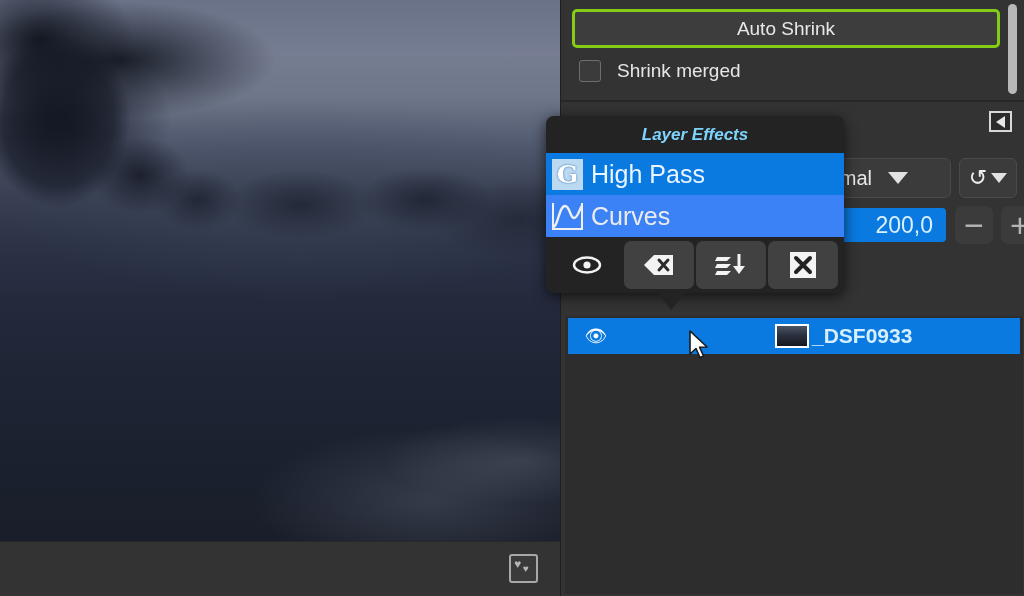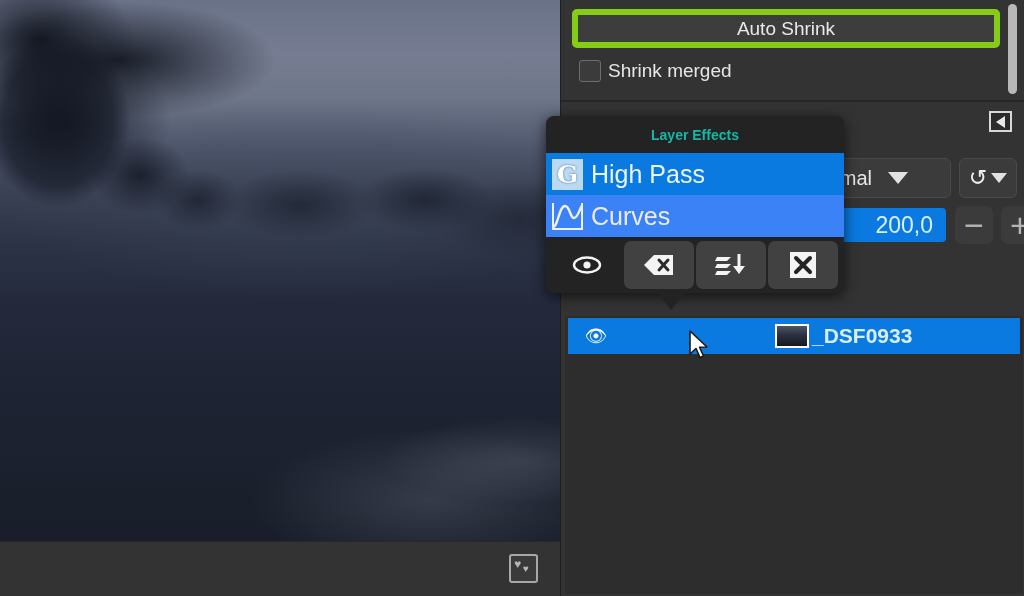--- a/index.html
+++ b/index.html
@@ -76,27 +76,27 @@
   }
 
   
   .options-pane {
     position: absolute; left: 0; top: 0; width: 464px; height: 100px;
     background: #333333;
   }
   .auto-shrink-btn {
     position: absolute; left: 11px; top: 9px; width: 428px; height: 39px;
     background: #3d3d3d;
-    border: 6px solid #84cc16; border-radius: 5px;
+    border: 3px solid #84cc16; border-radius: 5px;
     color: #e8e8e8; font-size: 19px;
     display: flex; align-items: center; justify-content: center;
   }
   .shrink-merged-row {
     position: absolute; left: 18px; top: 60px;
-    display: flex; align-items: center; gap: 7px; justify-content: center;
+    display: flex; align-items: center; gap: 16px; justify-content: center;
   }
   .checkbox {
     width: 22px; height: 22px; background: #3b3b3b;
     border: 1px solid #6e6e6e; border-radius: 3px;
   }
   .shrink-merged-label { color: #e6e6e6; font-size: 19px; }
 
   .options-scrollbar {
     position: absolute; right: 8px; top: 4px; width: 9px; height: 90px;
     background: #333333;
@@ -199,21 +199,21 @@
 
   
   .popup {
     position: absolute; left: 546px; top: 116px; width: 298px; height: 177px;
     background: #232323; border-radius: 8px;
     box-shadow: 0 3px 14px rgba(0,0,0,0.65);
     z-index: 30;
   }
   .popup-title {
     height: 37px; display: flex; align-items: center; justify-content: center;
-    color: #14b8a6; font-size: 14px; font-weight: bold;
+    color: #7dd3fc; font-size: 17px; font-weight: bold; font-style: italic;
   }
   .effect-item {
     height: 42px; display: flex; align-items: center; padding-left: 5px; gap: 7px;
   }
   .effect-item.selected { background: #0a7ae0; }
   .effect-item.plain { background: #3b82f6; }
   .effect-label { font-size: 25px; color: #e9f5ff; }
   .effect-item.plain .effect-label { color: #ececec; }
 
   .icon-box {

